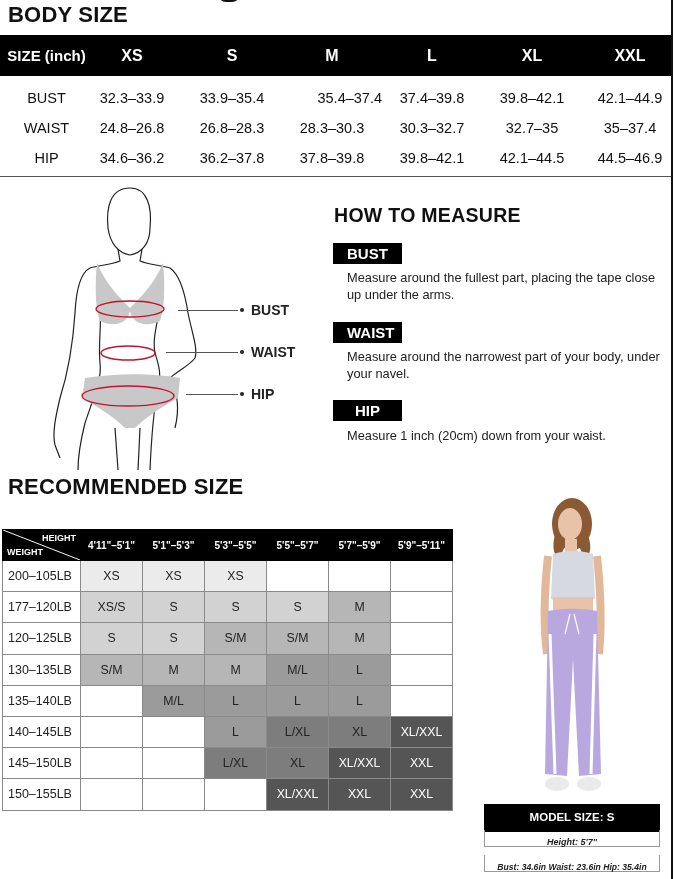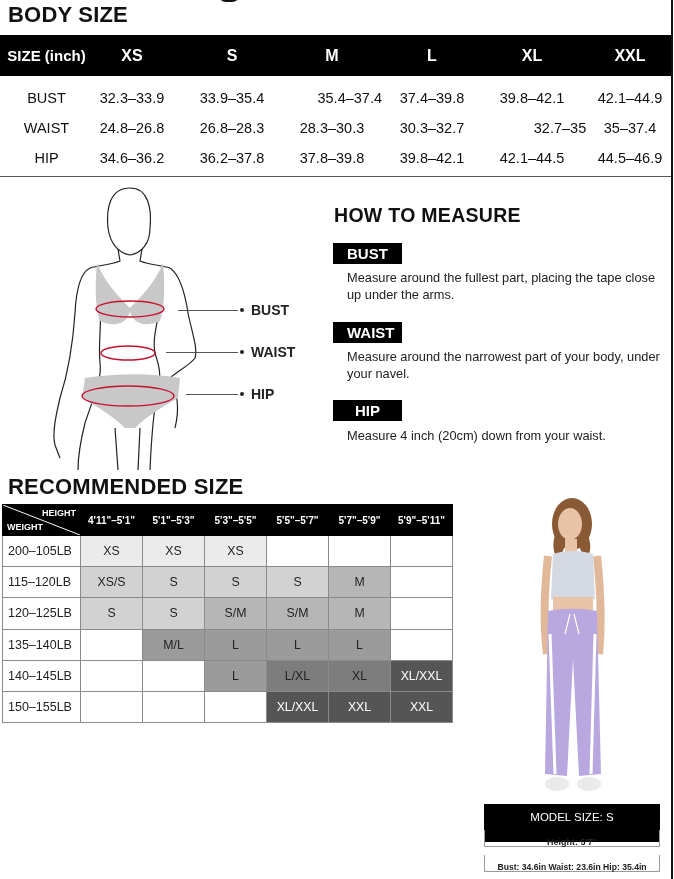--- a/index.html
+++ b/index.html
@@ -28,34 +28,34 @@
   .fig-label { position: absolute; font-size: 14px; font-weight: bold; color: #222; }
   .fig-dot { position: absolute; width: 4px; height: 4px; border-radius: 50%; background: #222; }
   .fig-line { position: absolute; height: 1px; background: #555; }
 
   
   #htm-title { position: absolute; left: 334px; top: 204px; font-size: 19.5px; font-weight: bold; color: #111; letter-spacing: 0.3px; }
   .htm-tag { position: absolute; left: 333px; width: 69px; height: 21px; background: #000; color: #fff; font-weight: bold; font-size: 15px; line-height: 21px; padding-left: 14px; }
   .htm-text { position: absolute; left: 347px; width: 320px; font-size: 12.8px; line-height: 17px; color: #222; }
 
   
-  .rt { position: absolute; left: 2px; top: 504px; border-collapse: collapse; table-layout: fixed; }
+  .rt { position: absolute; left: 2px; top: 529px; border-collapse: collapse; table-layout: fixed; }
   .rt td, .rt th { border: 1px solid #8a8a8a; text-align: center; font-size: 12.3px; color: #222; height: 31.2px; padding: 0; }
   .rt thead th { background: #000; color: #fff; font-size: 10px; font-weight: bold; height: 31px; border-color: #000; }
   .rt td.w { text-align: left; padding-left: 5px; font-size: 12.5px; color: #222; background: #fff; }
   .rt th.corner { position: relative; overflow: hidden; }
   .corner .h { position: absolute; right: 4px; top: 3px; font-size: 9px; }
   .corner .wl { position: absolute; left: 4px; bottom: 3px; font-size: 9px; }
   .corner .diag { position: absolute; left: 0; top: 0; width: 100%; height: 100%; }
 
   
   .model { position: absolute; left: 515px; top: 484px; width: 115px; height: 318px; }
   .mb { position: absolute; left: 484px; width: 176px; text-align: center; }
-  .mb-head { top: 804px; height: 38px; background: #000; color: #fff; font-weight: normal; font-size: 11.5px; line-height: 26px; }
-  .mb-row { height: 17px; border: 1px solid #999; border-top: none; font-size: 9px; line-height: 24px; color: #222; font-weight: bold; }
+  .mb-head { top: 804px; height: 28px; background: #000; color: #fff; font-weight: bold; font-size: 11.5px; line-height: 26px; }
+  .mb-row { height: 17px; border: 1px solid #999; border-top: none; font-size: 9px; line-height: 24px; color: #222; font-weight: bold; font-style: italic; }
   .mb-r1 { top: 830px; }
   .mb-r2 { top: 855px; }
 </style>
 </head>
 <body>
 
 <div class="right-edge"></div>
 <div class="top-partial"></div>
 
 <div id="body-title" class="title">BODY SIZE</div>
@@ -78,21 +78,21 @@
   <div class="bs-cell" style="left:382px;width:100px;">37.4–39.8</div>
   <div class="bs-cell" style="left:482px;width:100px;">39.8–42.1</div>
   <div class="bs-cell" style="left:580px;width:100px;">42.1–44.9</div>
 </div>
 <div class="bs-row" style="top:114px;">
   <div class="bs-cell" style="left:0;width:93px;">WAIST</div>
   <div class="bs-cell" style="left:82px;width:100px;">24.8–26.8</div>
   <div class="bs-cell" style="left:182px;width:100px;">26.8–28.3</div>
   <div class="bs-cell" style="left:282px;width:100px;">28.3–30.3</div>
   <div class="bs-cell" style="left:382px;width:100px;">30.3–32.7</div>
-  <div class="bs-cell" style="left:510px;width:100px;">32.7–35</div>
+  <div class="bs-cell" style="left:482px;width:100px;">32.7–35</div>
   <div class="bs-cell" style="left:580px;width:100px;">35–37.4</div>
 </div>
 <div class="bs-row" style="top:144px;">
   <div class="bs-cell" style="left:0;width:93px;">HIP</div>
   <div class="bs-cell" style="left:82px;width:100px;">34.6–36.2</div>
   <div class="bs-cell" style="left:182px;width:100px;">36.2–37.8</div>
   <div class="bs-cell" style="left:282px;width:100px;">37.8–39.8</div>
   <div class="bs-cell" style="left:382px;width:100px;">39.8–42.1</div>
   <div class="bs-cell" style="left:482px;width:100px;">42.1–44.5</div>
   <div class="bs-cell" style="left:580px;width:100px;">44.5–46.9</div>
@@ -137,21 +137,21 @@
 <div class="fig-line" style="left:186px;top:394px;width:52px;"></div>
 <div class="fig-dot" style="left:240px;top:392px;"></div>
 <div class="fig-label" style="left:251px;top:386px;">HIP</div>
 
 <div id="htm-title">HOW TO MEASURE</div>
 <div class="htm-tag" style="top:243px;">BUST</div>
 <div class="htm-text" style="top:269px;">Measure around the fullest part, placing the tape close up under the arms.</div>
 <div class="htm-tag" style="top:322px;">WAIST</div>
 <div class="htm-text" style="top:348px;">Measure around the narrowest part of your body, under your navel.</div>
 <div class="htm-tag" style="top:400px;padding-left:22px;">HIP</div>
-<div class="htm-text" style="top:427px;">Measure 4 inch (20cm) down from your waist.</div>
+<div class="htm-text" style="top:427px;">Measure 1 inch (20cm) down from your waist.</div>
 
 <div id="rec-title" class="title">RECOMMENDED SIZE</div>
 
 <table class="rt">
   <colgroup>
     <col style="width:78px">
       <col style="width:62px">
       <col style="width:62px">
       <col style="width:62px">
       <col style="width:62px">
@@ -179,54 +179,72 @@
       <tr>
         <td class="w">200–105LB</td>
         <td style="background: rgb(235, 235, 235); color: rgb(34, 34, 34);">XS</td>
         <td style="background: rgb(235, 235, 235); color: rgb(34, 34, 34);">XS</td>
         <td style="background: rgb(235, 235, 235); color: rgb(34, 34, 34);">XS</td>
         <td style="background: rgb(255, 255, 255);"></td>
         <td style="background: rgb(255, 255, 255);"></td>
         <td style="background: rgb(255, 255, 255);"></td>
       </tr>
       <tr>
-        <td class="w">115–120LB</td>
+        <td class="w">177–120LB</td>
         <td style="background: rgb(210, 210, 210); color: rgb(34, 34, 34);">XS/S</td>
         <td style="background: rgb(210, 210, 210); color: rgb(34, 34, 34);">S</td>
         <td style="background: rgb(210, 210, 210); color: rgb(34, 34, 34);">S</td>
         <td style="background: rgb(210, 210, 210); color: rgb(34, 34, 34);">S</td>
         <td style="background: rgb(182, 182, 182); color: rgb(34, 34, 34);">M</td>
         <td style="background: rgb(255, 255, 255);"></td>
       </tr>
       <tr>
         <td class="w">120–125LB</td>
         <td style="background: rgb(210, 210, 210); color: rgb(34, 34, 34);">S</td>
         <td style="background: rgb(210, 210, 210); color: rgb(34, 34, 34);">S</td>
         <td style="background: rgb(182, 182, 182); color: rgb(34, 34, 34);">S/M</td>
         <td style="background: rgb(182, 182, 182); color: rgb(34, 34, 34);">S/M</td>
         <td style="background: rgb(182, 182, 182); color: rgb(34, 34, 34);">M</td>
+        <td style="background: rgb(255, 255, 255);"></td>
+      </tr>
+      <tr>
+        <td class="w">130–135LB</td>
+        <td style="background: rgb(182, 182, 182); color: rgb(34, 34, 34);">S/M</td>
+        <td style="background: rgb(182, 182, 182); color: rgb(34, 34, 34);">M</td>
+        <td style="background: rgb(182, 182, 182); color: rgb(34, 34, 34);">M</td>
+        <td style="background: rgb(155, 155, 155); color: rgb(34, 34, 34);">M/L</td>
+        <td style="background: rgb(155, 155, 155); color: rgb(34, 34, 34);">L</td>
         <td style="background: rgb(255, 255, 255);"></td>
       </tr>
       <tr>
         <td class="w">135–140LB</td>
         <td style="background: rgb(255, 255, 255);"></td>
         <td style="background: rgb(155, 155, 155); color: rgb(34, 34, 34);">M/L</td>
         <td style="background: rgb(155, 155, 155); color: rgb(34, 34, 34);">L</td>
         <td style="background: rgb(155, 155, 155); color: rgb(34, 34, 34);">L</td>
         <td style="background: rgb(155, 155, 155); color: rgb(34, 34, 34);">L</td>
         <td style="background: rgb(255, 255, 255);"></td>
       </tr>
       <tr>
         <td class="w">140–145LB</td>
         <td style="background: rgb(255, 255, 255);"></td>
         <td style="background: rgb(255, 255, 255);"></td>
         <td style="background: rgb(155, 155, 155); color: rgb(34, 34, 34);">L</td>
         <td style="background: rgb(125, 125, 125); color: rgb(34, 34, 34);">L/XL</td>
         <td style="background: rgb(125, 125, 125); color: rgb(34, 34, 34);">XL</td>
         <td style="background: rgb(85, 85, 85); color: rgb(255, 255, 255);">XL/XXL</td>
+      </tr>
+      <tr>
+        <td class="w">145–150LB</td>
+        <td style="background: rgb(255, 255, 255);"></td>
+        <td style="background: rgb(255, 255, 255);"></td>
+        <td style="background: rgb(125, 125, 125); color: rgb(34, 34, 34);">L/XL</td>
+        <td style="background: rgb(125, 125, 125); color: rgb(34, 34, 34);">XL</td>
+        <td style="background: rgb(85, 85, 85); color: rgb(255, 255, 255);">XL/XXL</td>
+        <td style="background: rgb(85, 85, 85); color: rgb(255, 255, 255);">XXL</td>
       </tr>
       <tr>
         <td class="w">150–155LB</td>
         <td style="background: rgb(255, 255, 255);"></td>
         <td style="background: rgb(255, 255, 255);"></td>
         <td style="background: rgb(255, 255, 255);"></td>
         <td style="background: rgb(85, 85, 85); color: rgb(255, 255, 255);">XL/XXL</td>
         <td style="background: rgb(85, 85, 85); color: rgb(255, 255, 255);">XXL</td>
         <td style="background: rgb(85, 85, 85); color: rgb(255, 255, 255);">XXL</td>
       </tr>

